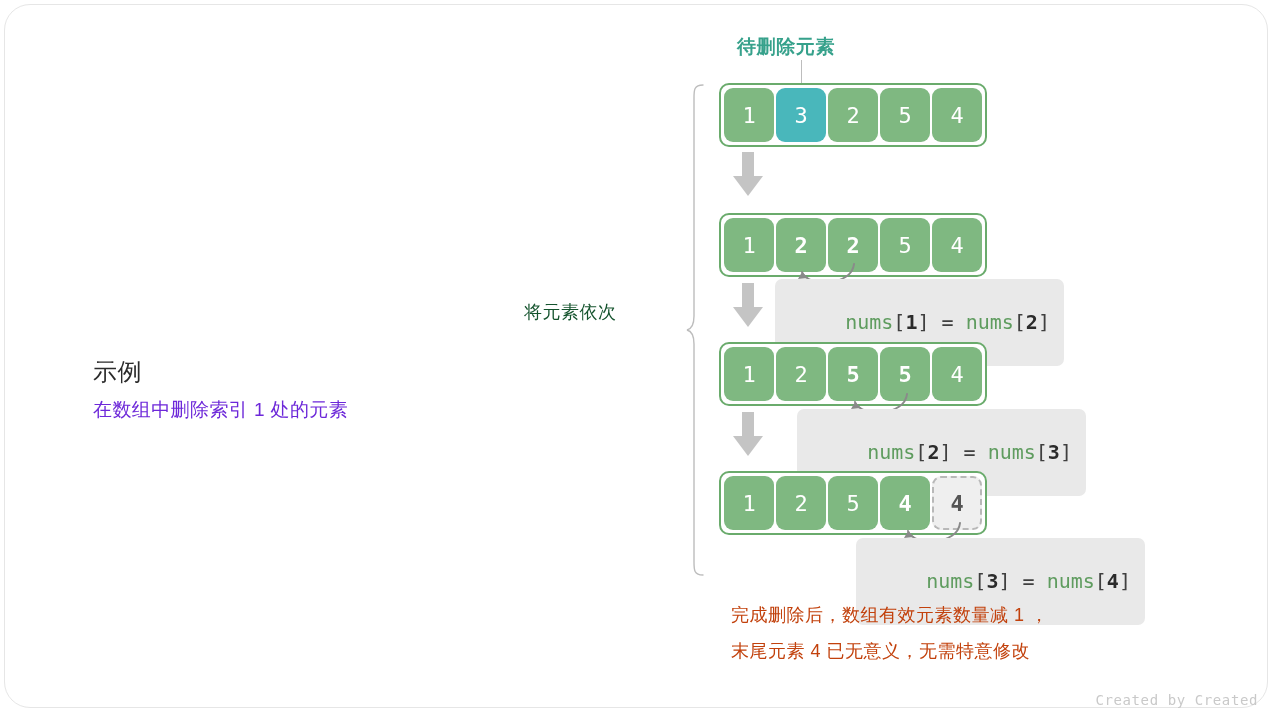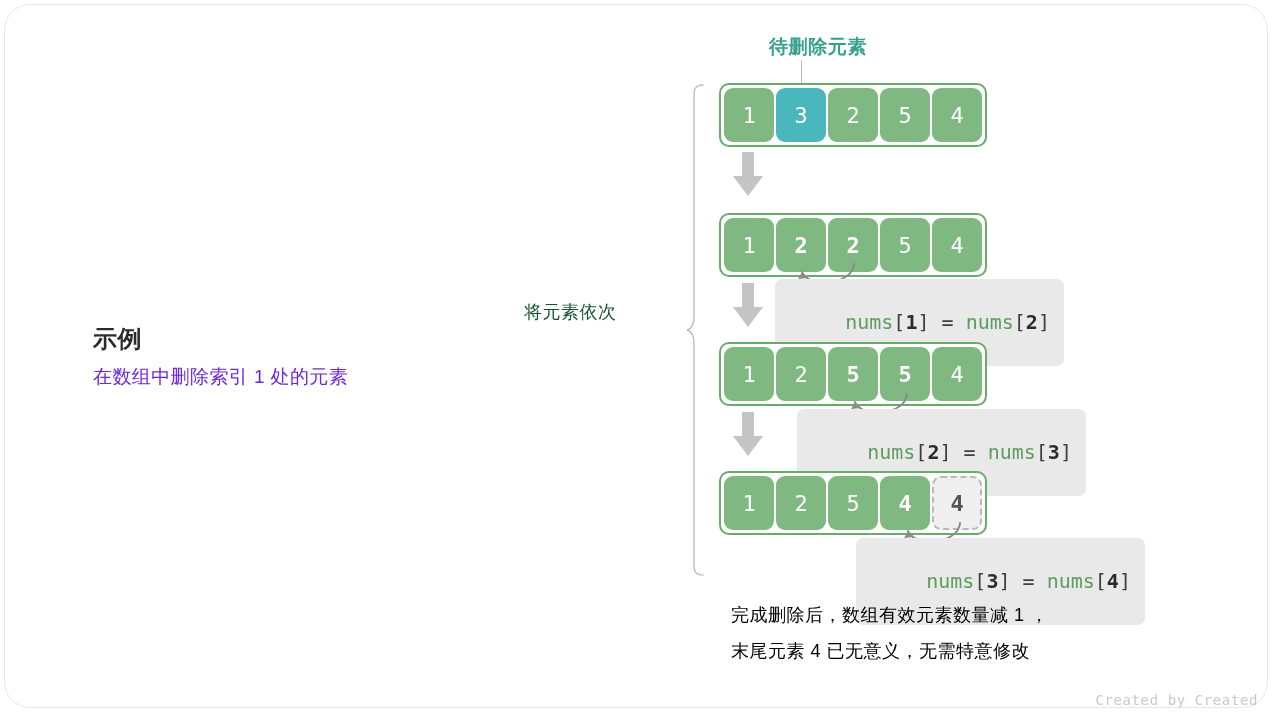--- a/index.html
+++ b/index.html
@@ -34,24 +34,25 @@
 
   
   .left-block {
     position: absolute;
     left: 93px;
     top: 322px;
     width: 400px;
   }
   .left-title {
     font-size: 24px;
-    font-weight: bold;
+    font-weight: normal;
     color: #2b2b2b;
     line-height: 34px;
     letter-spacing: 0.5px;
+    margin-top: 33px;
   }
   .left-sub {
     font-size: 19px;
     color: #6d28d9;
     line-height: 30px;
     margin-top: 6px;
     letter-spacing: 0.4px;
   }
 
   
@@ -77,21 +78,20 @@
 
   
   .del-label {
     position: absolute;
     left: 737px;
     top: 34px;
     font-size: 19px;
     font-weight: bold;
     color: #36a18b;
     letter-spacing: 0.6px;
-    margin-left: 32px;
   }
   .del-connector {
     position: absolute;
     left: 801px;
     top: 60px;
     width: 1px;
     height: 34px;
     background: #bdbdbd;
   }
 
@@ -158,21 +158,21 @@
   .code-chip .num { color: #2b2b2b; font-weight: bold; }
   .code-chip .eq { color: #3f3f3f; }
 
   
   .bottom-note {
     position: absolute;
     left: 731px;
     top: 597px;
     width: 470px;
     font-size: 18px;
-    color: #000000;
+    color: #c2410c;
     line-height: 36px;
     letter-spacing: 0.5px;
   }
 
   
   .footer {
     position: absolute;
     right: 22px;
     bottom: 12px;
     font-family: "DejaVu Sans Mono", "Liberation Mono", monospace;

